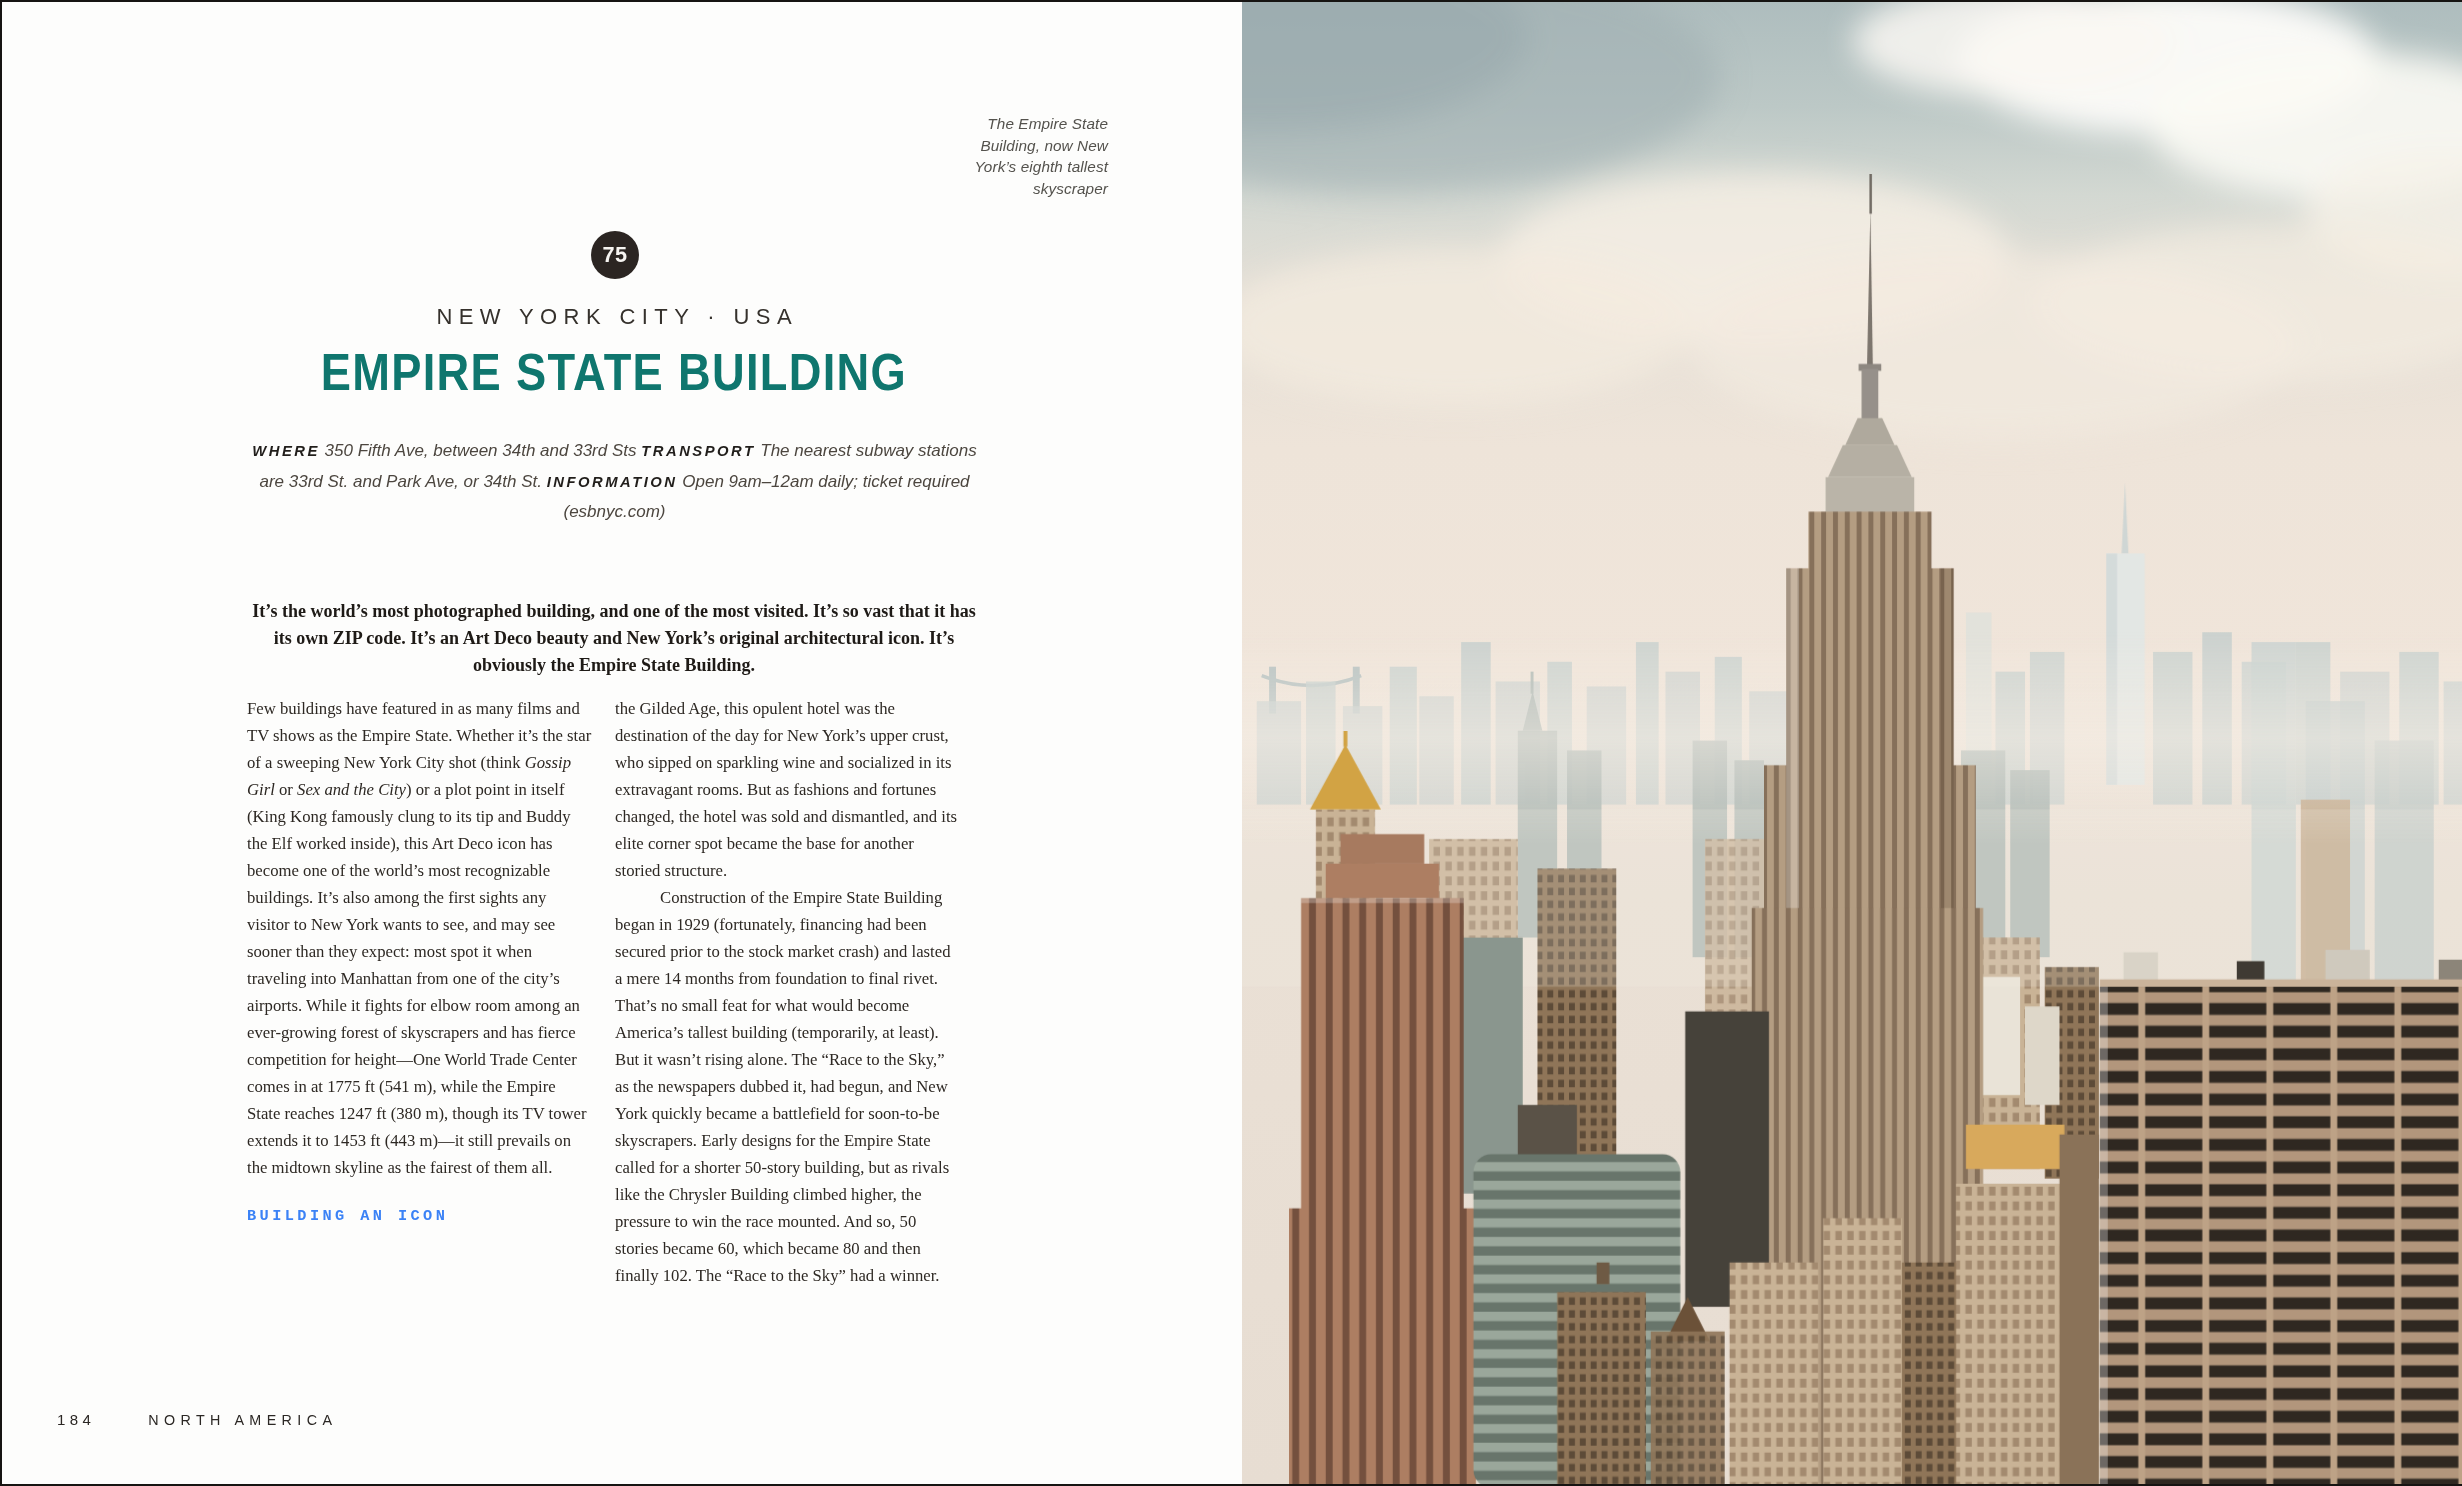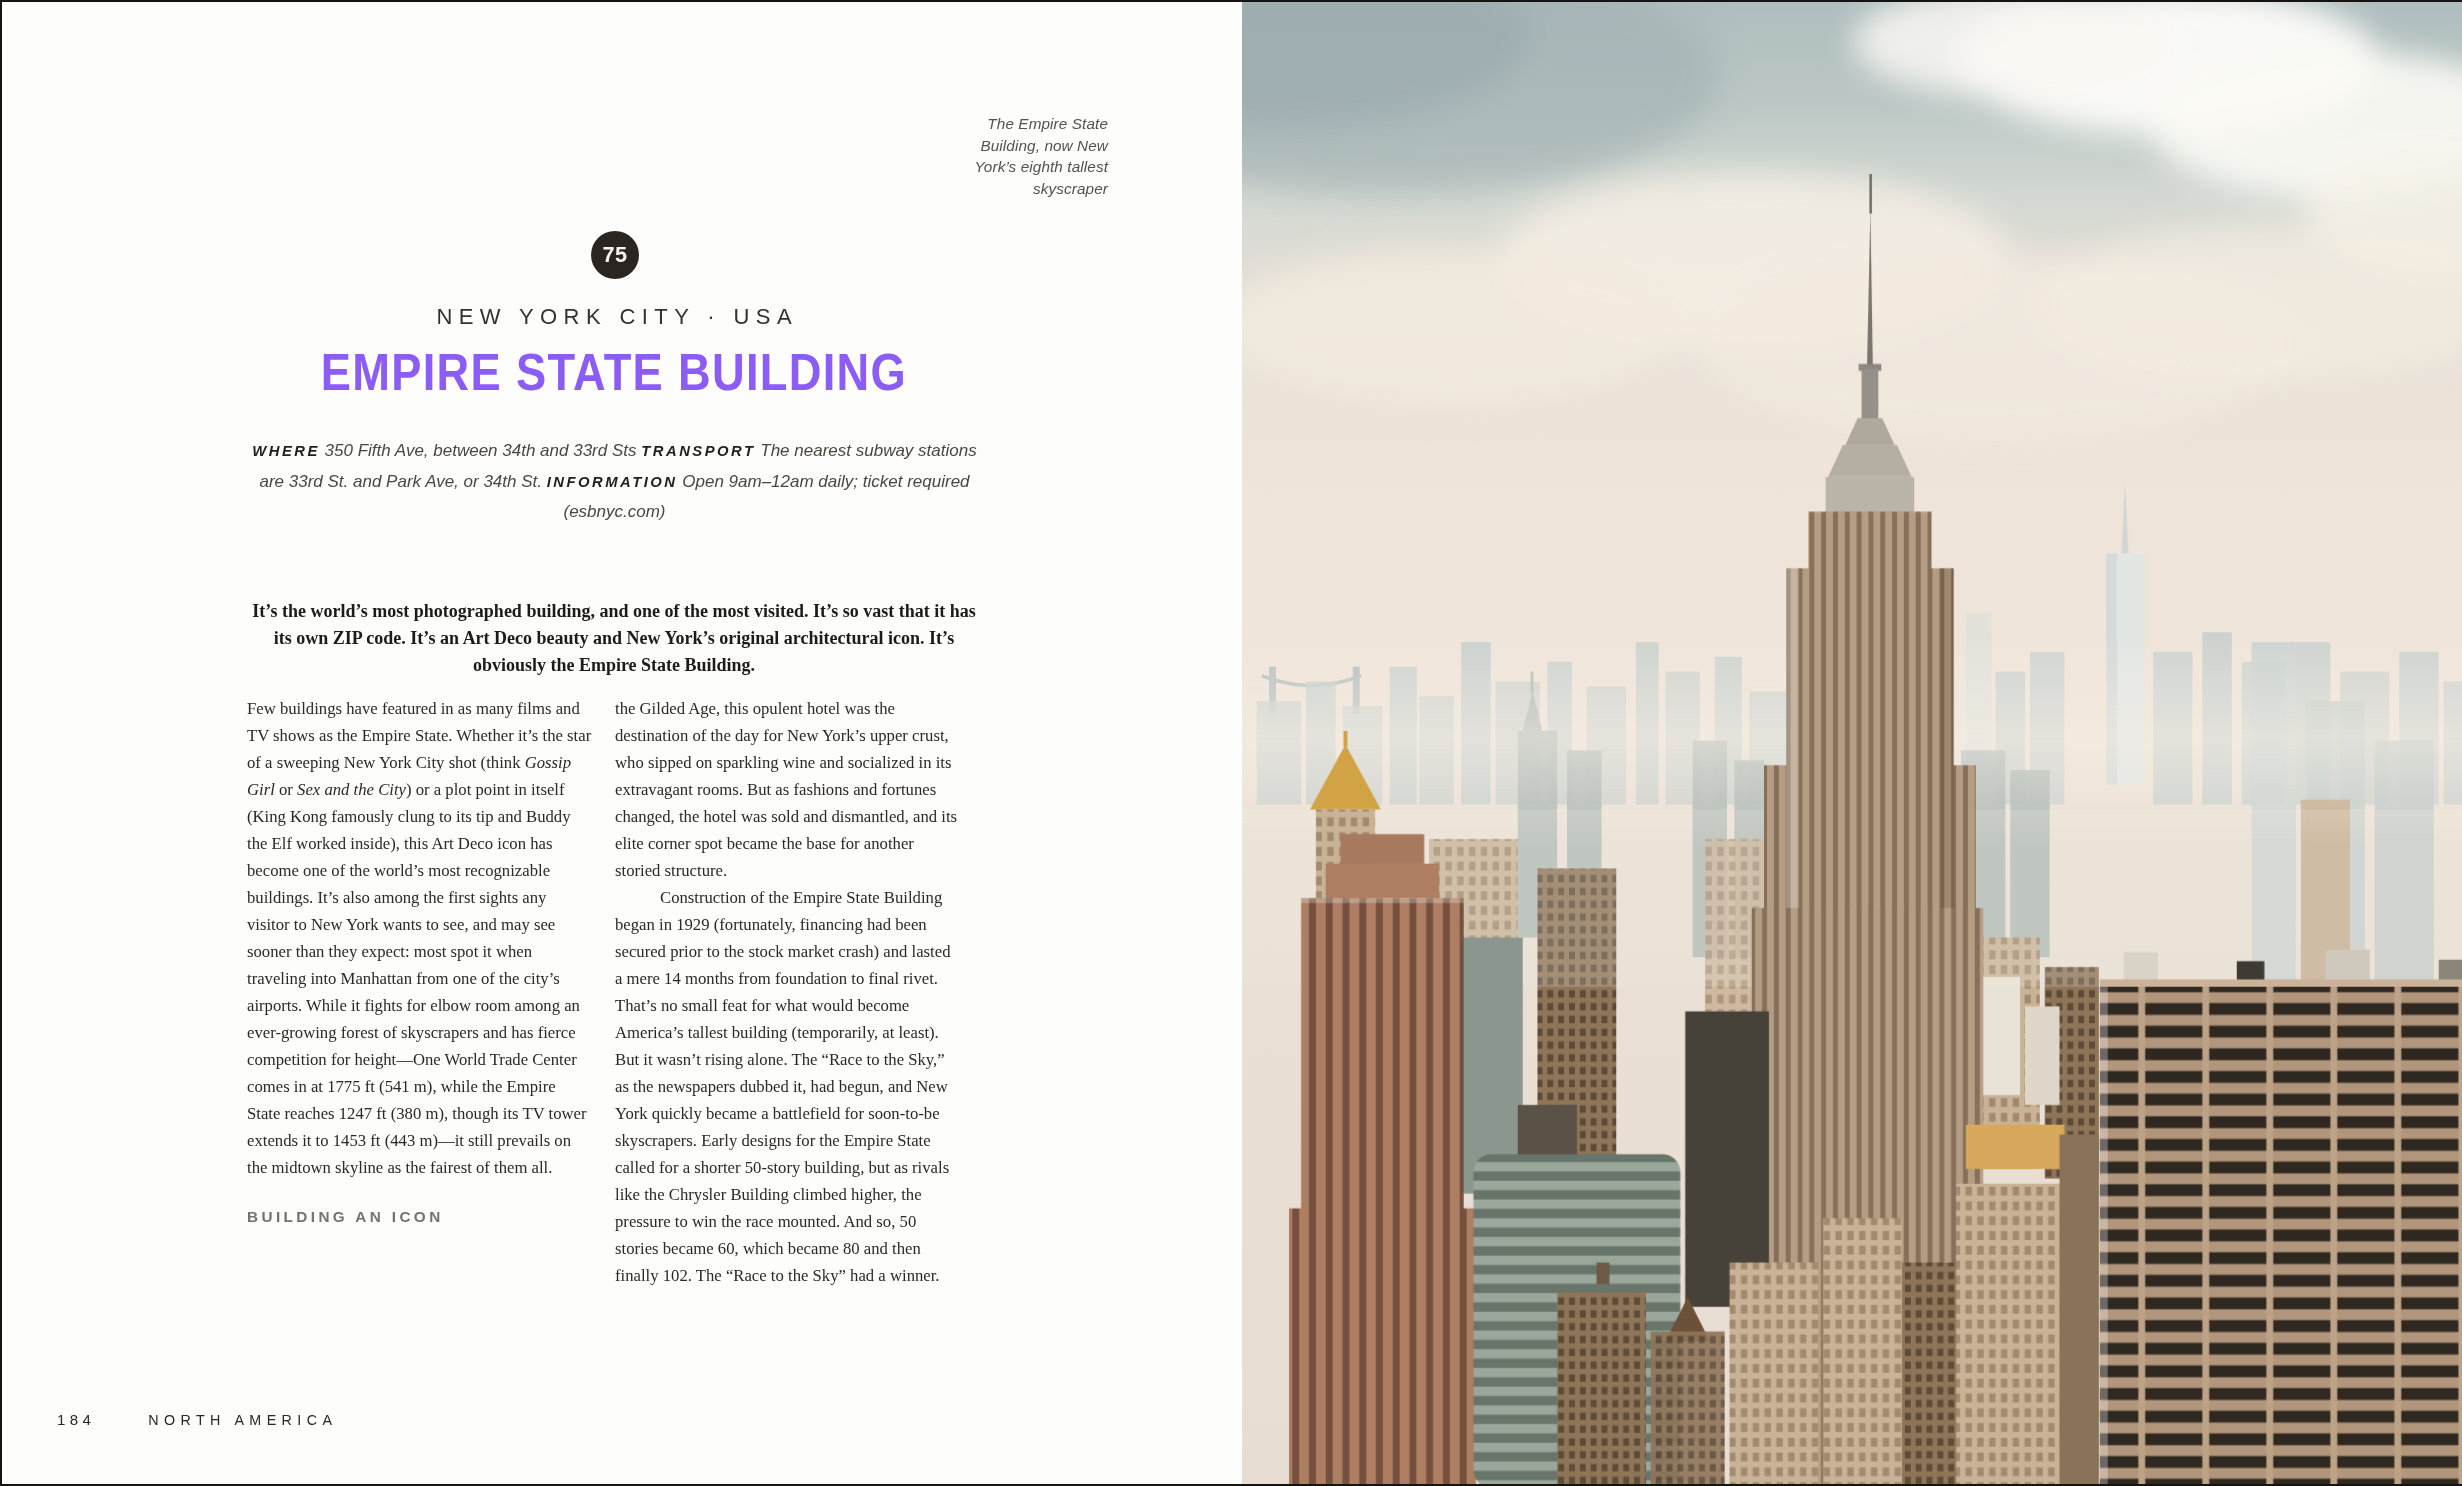--- a/index.html
+++ b/index.html
@@ -20,21 +20,21 @@
   .badge {
     position:absolute; left:589px; top:229px; width:48px; height:48px;
     background:#2b2522; border-radius:50%;
     color:#f6f4f1; font-weight:bold; font-size:21.7px; line-height:48px; text-align:center;
     letter-spacing:0.5px;
   }
   .kicker {
     position:absolute; top:302px; width:100%;
     font-size:22px; letter-spacing:6.4px; color:#35312c; text-indent:6.4px;
   }
-  .title { position:absolute; top:340px; width:100%; color:#8b5cf6; }
+  .title { position:absolute; top:340px; width:100%; color:#0f766e; }
   .title-inner {
     display:inline-block; transform:scaleX(.87); transform-origin:center;
     font-weight:800; font-size:52px; letter-spacing:1.5px; white-space:nowrap;
   }
   .info-block {
     position:absolute; left:243px; top:434px; width:739px;
     text-align:center; font-size:17px; line-height:30.5px; color:#4c463f;font-style:italic;
   }
   .info-label { font-weight:bold; font-size:14.8px; letter-spacing:2.5px; color:#211e1b; }
   .intro {
@@ -44,22 +44,22 @@
   }
   .columns {
     position:absolute; left:245px; top:693px; width:724px;
     display:flex; gap:22px;
   }
   .col { width:346px; font-family:"Liberation Serif", serif; font-size:16.7px; line-height:27px; color:#2d2823; }
   .col p { margin:0; }
   .col p.indent { text-indent:45px; }
   .col em { font-style:italic; }
   .subhead {
-    font-family:Liberation Sans, sans-serif; font-weight:700;
-    font-size:15.3px; letter-spacing:3.4px; color:#737373;
+    font-family:Liberation Mono, monospace; font-weight:700;
+    font-size:15.3px; letter-spacing:3.4px; color:#3b82f6;
     margin:21.7px 0 12.8px 0;
   }
   .page-footer {
     position:absolute; left:55px; top:1409px; display:flex; align-items:baseline;
     color:#2b2724;
   }
   .page-num { font-size:15px; letter-spacing:4.4px; }
   .section-name { margin-left:53px; font-size:14.3px; letter-spacing:5.4px; }
   .page-right { position:absolute; left:1240px; top:0; width:1241px; height:1486px; }
   .page-right svg { display:block; }

